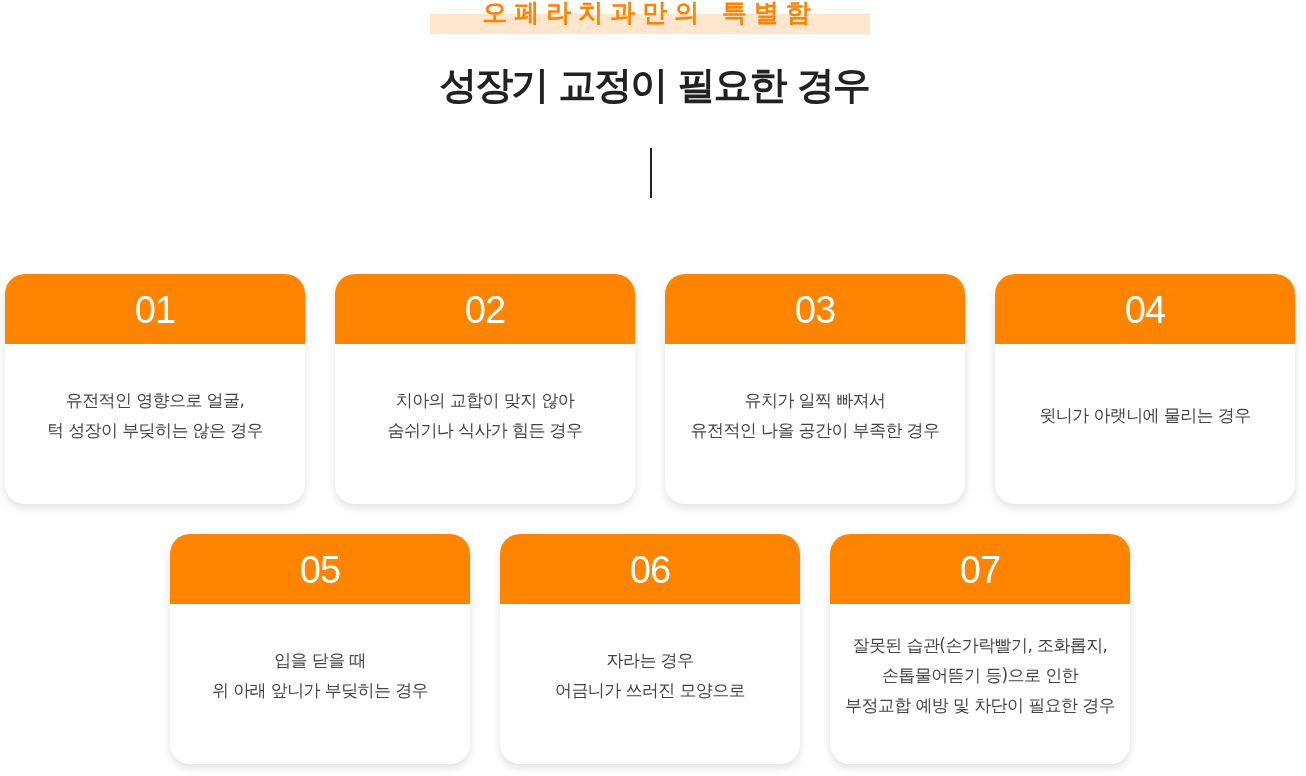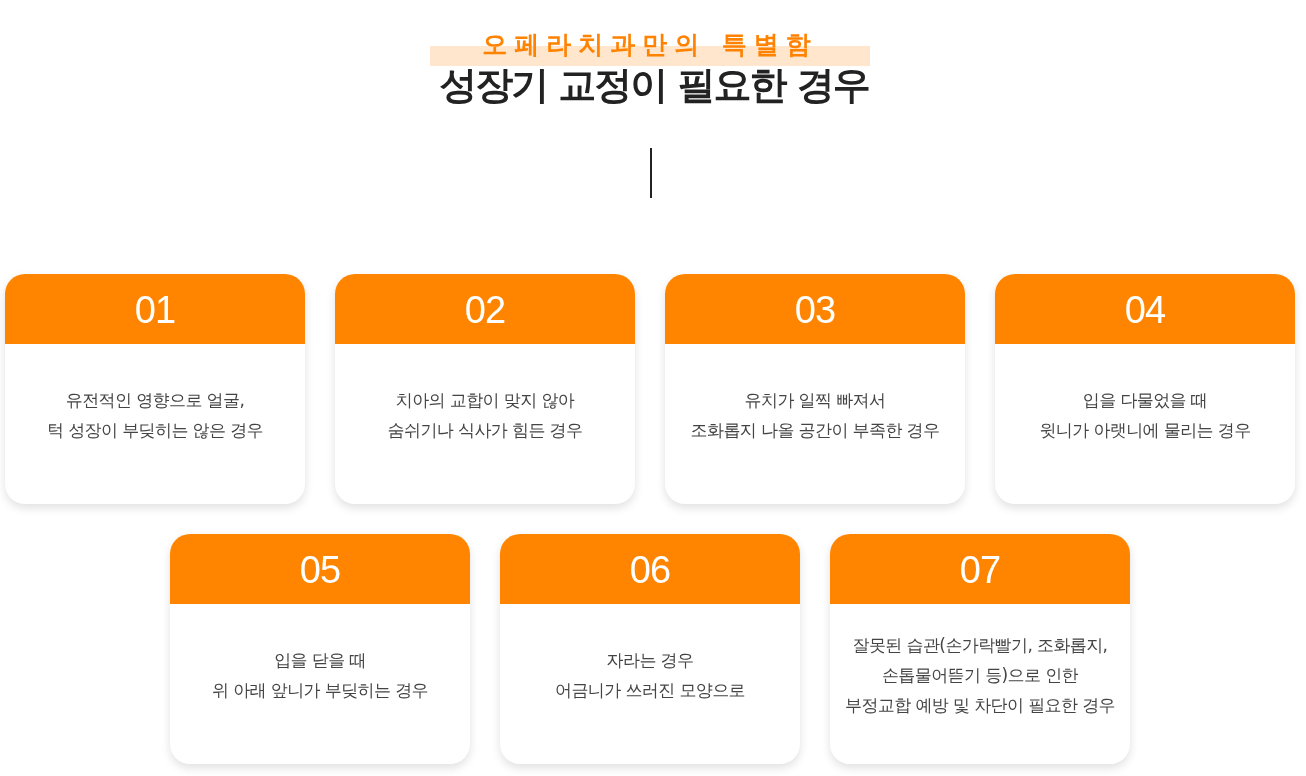--- a/index.html
+++ b/index.html
@@ -1,20 +1,20 @@
 <!DOCTYPE html>
 <html><head>
 <meta charset="utf-8">
 <style>
   html, body { margin: 0; padding: 0; }
   body {
     width: 1306px; height: 776px; background: #ffffff; position: relative; overflow: hidden;
     font-family: "DejaVu Sans", "Liberation Sans", sans-serif;
   }
-  .eyebrow-wrap { position: absolute; left: 430px; top: 0; width: 440px; height: 34px; margin-top: 32px; }
+  .eyebrow-wrap { position: absolute; left: 430px; top: 0; width: 440px; height: 34px; }
   .eyebrow-bar { position: absolute; left: 0; top: 14px; width: 440px; height: 20px; background: #ffe6cc; }
   .eyebrow {
     position: absolute; left: 0; top: -2px; width: 440px; text-align: center;
     color: #ff8200; font-size: 25px; font-weight: bold; letter-spacing: 7px; line-height: 30px;
   }
   .title {
     position: absolute; left: 1px; top: 58px; width: 1306px; text-align: center;
     color: #222222; font-size: 38px; font-weight: bold; letter-spacing: -2px; line-height: 54px;
   }
   .divider { position: absolute; left: 650px; top: 148px; width: 2px; height: 50px; background: #222; }
@@ -59,29 +59,28 @@
       <span class="line">치아의 교합이 맞지 않아</span>
       <span class="line">숨쉬기나 식사가 힘든 경우</span>
     </div>
   </div>
 </div>
 <div class="card" style="left:665px; top:274px;">
   <div class="card-head">03</div>
   <div class="card-body">
     <div>
       <span class="line">유치가 일찍 빠져서</span>
-      <span class="line">조화롭지 나올 공간이 부족한 경우</span>
+      <span class="line">유전적인 나올 공간이 부족한 경우</span>
     </div>
   </div>
 </div>
 <div class="card" style="left:995px; top:274px;">
   <div class="card-head">04</div>
   <div class="card-body">
     <div>
-      <span class="line">입을 다물었을 때</span>
       <span class="line">윗니가 아랫니에 물리는 경우</span>
     </div>
   </div>
 </div>
 
 <div class="card" style="left:170px; top:534px;">
   <div class="card-head">05</div>
   <div class="card-body">
     <div>
       <span class="line">입을 닫을 때</span>

